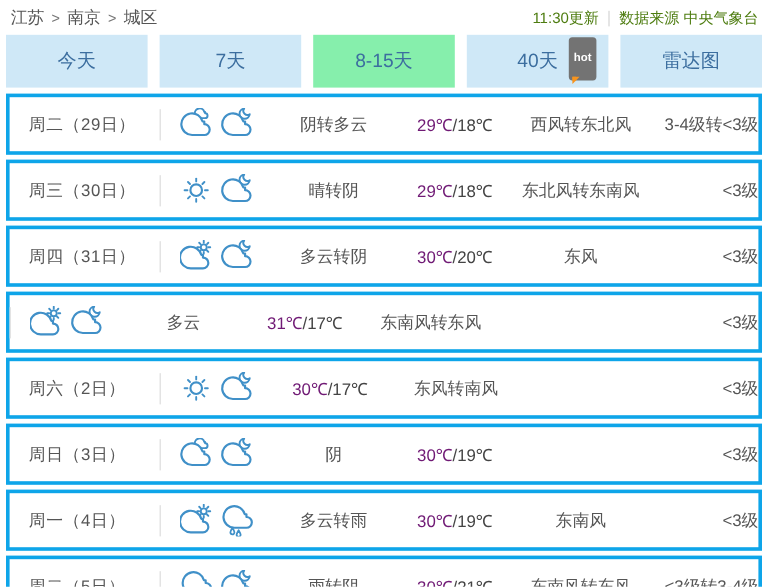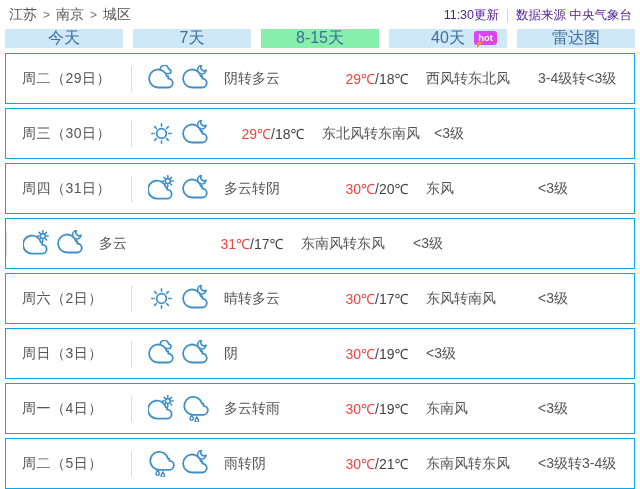--- a/index.html
+++ b/index.html
@@ -10,58 +10,58 @@
   }
   .page { width:640px; height:489px; padding:0 5px; overflow:hidden; }
 
   
   .topbar {
     height:26px; display:flex; justify-content:space-between; align-items:center;
     padding:4px 3px 0 4px;
   }
   .breadcrumb { font-size:14px; color:#555; display:flex; align-items:center; gap:6px; }
   .breadcrumb .sep { color:#777; font-size:12px; }
-  .update-info { font-size:12.5px; color:#4c1d95; display:flex; align-items:center; }
+  .update-info { font-size:12.5px; color:#4d7c0f; display:flex; align-items:center; }
   .update-info .bar { width:1px; height:13px; background:#d4d4d4; margin:0 8px; }
 
   
-  .tabs { display:flex; gap:10px; height:19px; margin-top:3px; }
+  .tabs { display:flex; gap:10px; height:44px; margin-top:3px; }
   .tab {
     flex:1; background:#cfe8f7; color:#3c6e9f; font-size:16px;
     display:flex; align-items:center; justify-content:center;
     position:relative; cursor:pointer; white-space:nowrap;
   }
   .tab.active { background:#86efac; }
   .hot-badge {
     position:absolute; top:2px; right:10px;
-    background:#d946ef; color:#fff; font-size:9.5px; font-weight:bold;
-    line-height:12px; padding:1px 4px; border-radius:3px;
+    background:#737373; color:#fff; font-size:9.5px; font-weight:bold;
+    line-height:12px; padding:12px 4px; border-radius:3px;
   }
   .hot-badge::after {
     content:""; position:absolute; left:3px; bottom:-3px;
     border:3px solid transparent; border-top-color:#f7941e; border-left-color:#f7941e;
     width:0; height:0;
   }
 
   
   .rows { margin-top:5px; }
   .frow {
-    height:51px; border:1px solid #0ea5e9; margin-bottom:4px;
+    height:51px; border:3px solid #0ea5e9; margin-bottom:4px;
     display:flex; align-items:center; color:#555; font-size:14px; white-space:nowrap;
     background:#fff;
   }
   .c-day   { width:125px; padding-left:16px; letter-spacing:0.5px; }
   .vdiv    { width:1px; height:26px; background:#dcdcdc; flex:none; }
   .c-icons { width:92px; display:flex; align-items:center; justify-content:center; gap:7px; }
   .c-icons svg { display:block; }
-  .c-weather { width:104px; }
+  .c-weather { width:104px; text-align:center; }
   .c-temp  { width:98px; text-align:center; color:#444; }
-  .c-temp .hi { color:#ef4444; }
-  .c-wind  { width:112px; }
-  .c-level { flex:1; text-align:left; }
+  .c-temp .hi { color:#701a75; }
+  .c-wind  { width:112px; text-align:center; }
+  .c-level { flex:1; text-align:right; }
 </style>
 </head>
 <body>
 
 <div class="page">
 
   <div class="topbar">
     <div class="breadcrumb">
         <span>江苏</span>
         <span class="sep">&gt;</span>
@@ -141,20 +141,21 @@
           </span>
           <span>
             <svg width="27" height="27" viewBox="0 0 24 24" fill="none" stroke="#4090c8" stroke-width="1.6" stroke-linecap="round" stroke-linejoin="round">
               <g transform="translate(12.6,-0.8) scale(0.42)">
                 <path d="M21 12.79A9 9 0 1 1 11.21 3 7 7 0 0 0 21 12.79z" stroke-width="3.4"></path>
               </g>
               <path d="M18 10h-1.26A8 8 0 1 0 9 20h9a4 4 0 0 0 0-8z" fill="#fff"></path>
             </svg>
           </span>
         </div>
+        <div class="c-weather">晴转阴</div>
         <div class="c-temp"><span class="hi">29℃</span><span>/</span><span>18℃</span></div>
         <div class="c-wind">东北风转东南风</div>
         <div class="c-level">&lt;3级</div>
       </div>
       <div class="frow">
         <div class="c-day">周四（31日）</div>
         <div class="vdiv"></div>
         <div class="c-icons">
           <span>
             <svg width="27" height="27" viewBox="0 0 24 24" fill="none" stroke="#4090c8" stroke-width="1.6" stroke-linecap="round" stroke-linejoin="round">
@@ -234,21 +235,20 @@
           </span>
           <span>
             <svg width="27" height="27" viewBox="0 0 24 24" fill="none" stroke="#4090c8" stroke-width="1.6" stroke-linecap="round" stroke-linejoin="round">
               <g transform="translate(12.6,-0.8) scale(0.42)">
                 <path d="M21 12.79A9 9 0 1 1 11.21 3 7 7 0 0 0 21 12.79z" stroke-width="3.4"></path>
               </g>
               <path d="M18 10h-1.26A8 8 0 1 0 9 20h9a4 4 0 0 0 0-8z" fill="#fff"></path>
             </svg>
           </span>
         </div>
-        <div class="c-weather">晴转多云</div>
         <div class="c-temp"><span class="hi">30℃</span><span>/</span><span>17℃</span></div>
         <div class="c-wind">东风转南风</div>
         <div class="c-level">&lt;3级</div>
       </div>
       <div class="frow">
         <div class="c-day">周日（3日）</div>
         <div class="vdiv"></div>
         <div class="c-icons">
           <span>
             <svg width="27" height="27" viewBox="0 0 24 24" fill="none" stroke="#4090c8" stroke-width="1.6" stroke-linecap="round" stroke-linejoin="round">

